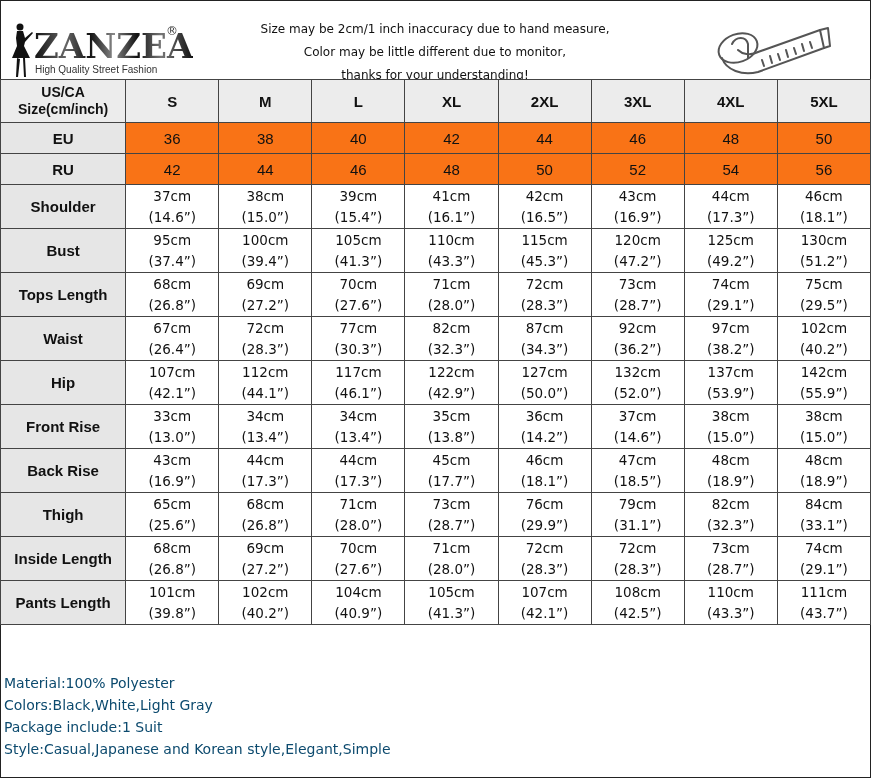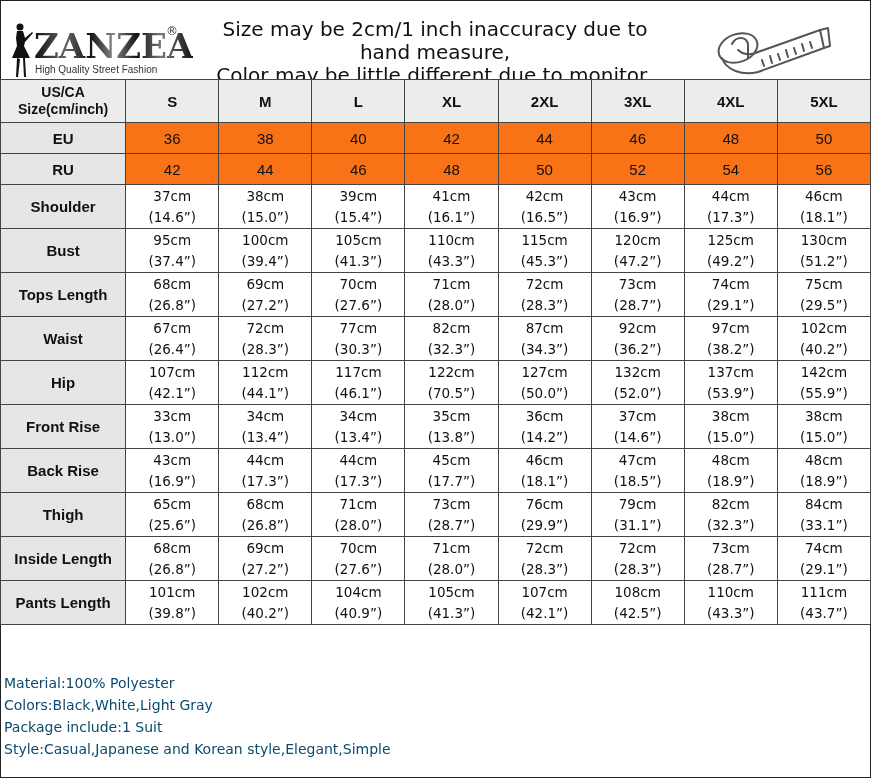--- a/index.html
+++ b/index.html
@@ -5,21 +5,21 @@
   html, body { margin: 0; padding: 0; background: #ffffff; }
   body { width: 871px; height: 778px; position: relative; overflow: hidden; font-family: "DejaVu Sans", "Liberation Sans", sans-serif; color: #111; }
   .frame { position: absolute; left: 0; top: 0; width: 869px; height: 776px; border: 1px solid #222; }
   .header { position: absolute; left: 0; top: 12px; width: 792px; height: 79px; }
   .logo { position: absolute; left: 8px; top: 8px; width: 170px; height: 62px; }
   .logo .brand { position: absolute; left: 26px; top: 6px; font-family: "DejaVu Serif", "Liberation Serif", serif; font-size: 34px; font-weight: bold; letter-spacing: 0px; color: #222; line-height: 40px;
     background: linear-gradient(90deg,#111 0%,#666 20%,#111 35%,#888 50%,#111 65%,#777 80%,#111 100%); -webkit-background-clip: text; background-clip: text; -webkit-text-fill-color: transparent; }
   .logo .reg { position: absolute; left: 158px; top: 4px; font-size: 12px; color: #333; }
   .logo .tagline { position: absolute; left: 27px; top: 44px; font-family: "Liberation Sans", sans-serif; font-size: 10px; color: #333; white-space: nowrap; }
   .logo svg.lady { position: absolute; left: 0; top: 2px; }
-  .notice { position: absolute; left: 210px; top: 6px; width: 450px; text-align: center; font-family: "DejaVu Sans", sans-serif; font-size: 20px; line-height: 23px; color: #111; }
+  .notice { position: absolute; left: 210px; top: 6px; width: 450px; text-align: center; font-family: "DejaVu Sans", sans-serif; font-size: 12px; line-height: 23px; color: #111; }
   .tape { position: absolute; left: 712px; top: 6px; }
   table.sizes { position: absolute; left: 0; top: 79px; border-collapse: collapse; table-layout: fixed; width: 871px; border-radius: 16px; }
   table.sizes td, table.sizes th { border: 1px solid #444; text-align: center; padding: 0; }
   table.sizes col.label { width: 125px; }
   table.sizes col.size { width: 93px; }
   .hdr-row th { height: 42px; background: #ececec; font-family: "Liberation Sans", sans-serif; font-weight: bold; font-size: 15px; }
   .hdr-row th.corner { font-size: 14px; line-height: 17px; }
   .conv-row td { height: 30px; background: #f97316; font-family: "Liberation Sans", sans-serif; font-weight: normal; font-size: 15px; }
   .meas-row td { height: 43px; font-family: "DejaVu Sans", sans-serif; font-size: 13.5px; line-height: 21px; background: #fff; }
   .meas-row td.rlabel, .conv-row td.rlabel { background: #e6e6e6; font-family: "Liberation Sans", sans-serif; font-weight: bold; font-size: 15px; }
@@ -263,21 +263,21 @@
         <td>
           <span>112cm</span>
           <span>(44.1”)</span>
         </td>
         <td>
           <span>117cm</span>
           <span>(46.1”)</span>
         </td>
         <td>
           <span>122cm</span>
-          <span>(70.5”)</span>
+          <span>(42.9”)</span>
         </td>
         <td>
           <span>127cm</span>
           <span>(50.0”)</span>
         </td>
         <td>
           <span>132cm</span>
           <span>(52.0”)</span>
         </td>
         <td>

